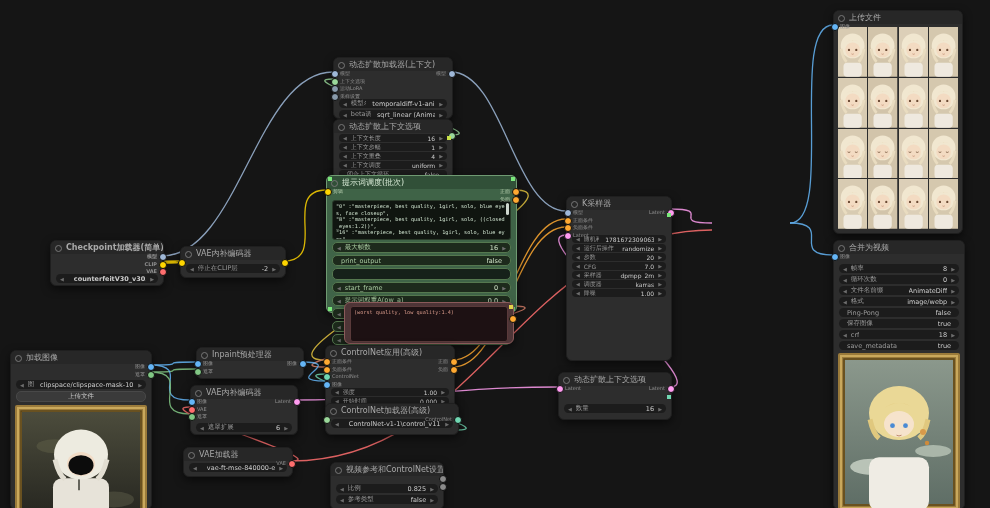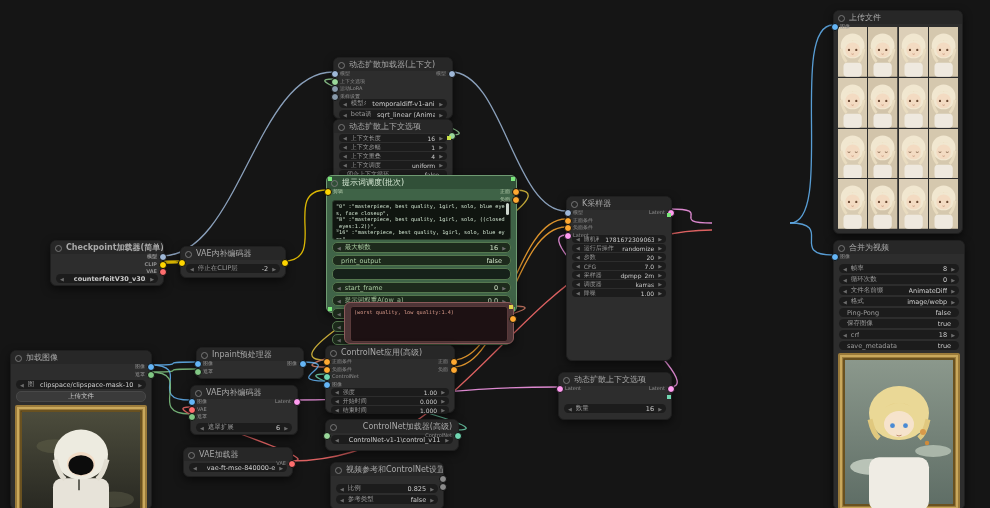--- a/index.html
+++ b/index.html
@@ -415,21 +415,21 @@
       <span class="slotlabel" style="top: 19.5px; left: 6px;">负面条件</span>
       <span class="slot in" style="top: 27px; background: rgb(113, 215, 178);"></span>
       <span class="slotlabel" style="top: 27px; left: 6px;">ControlNet</span>
       <span class="slot in" style="top: 34.5px; background: rgb(100, 181, 246);"></span>
       <span class="slotlabel" style="top: 34.5px; left: 6px;">图像</span>
       <span class="slot out" style="top: 12px; background: rgb(255, 169, 49);"></span>
       <span class="slotlabel" style="top: 12px; right: 6px;">正面</span>
       <span class="slot out" style="top: 19.5px; background: rgb(255, 169, 49);"></span>
       <span class="slotlabel" style="top: 19.5px; right: 6px;">负面</span>
     </div>
-    <div class="node" style="left: 325px; top: 419px; width: 132px; height: 30px; text-align: right;">
+    <div class="node" style="left: 325px; top: 403px; width: 132px; height: 30px;">
       <div class="titlebar"><span class="collapse"></span><span>ControlNet加载器(高级)</span></div>
       <div class="widget combo">
         <span class="arrow">◀</span>
         <span class="wlabel"></span>
         <span class="wfill"></span>
         <span class="wvalue">ControlNet-v1-1\control_v11p_sd15_inpaint.pth</span>
         <span class="arrow">▶</span>
       </div>
       <span class="slot in" style="top: 12px; background: rgb(154, 216, 154);"></span>
       <span class="slot out" style="top: 12px; background: rgb(113, 215, 178);"></span>

